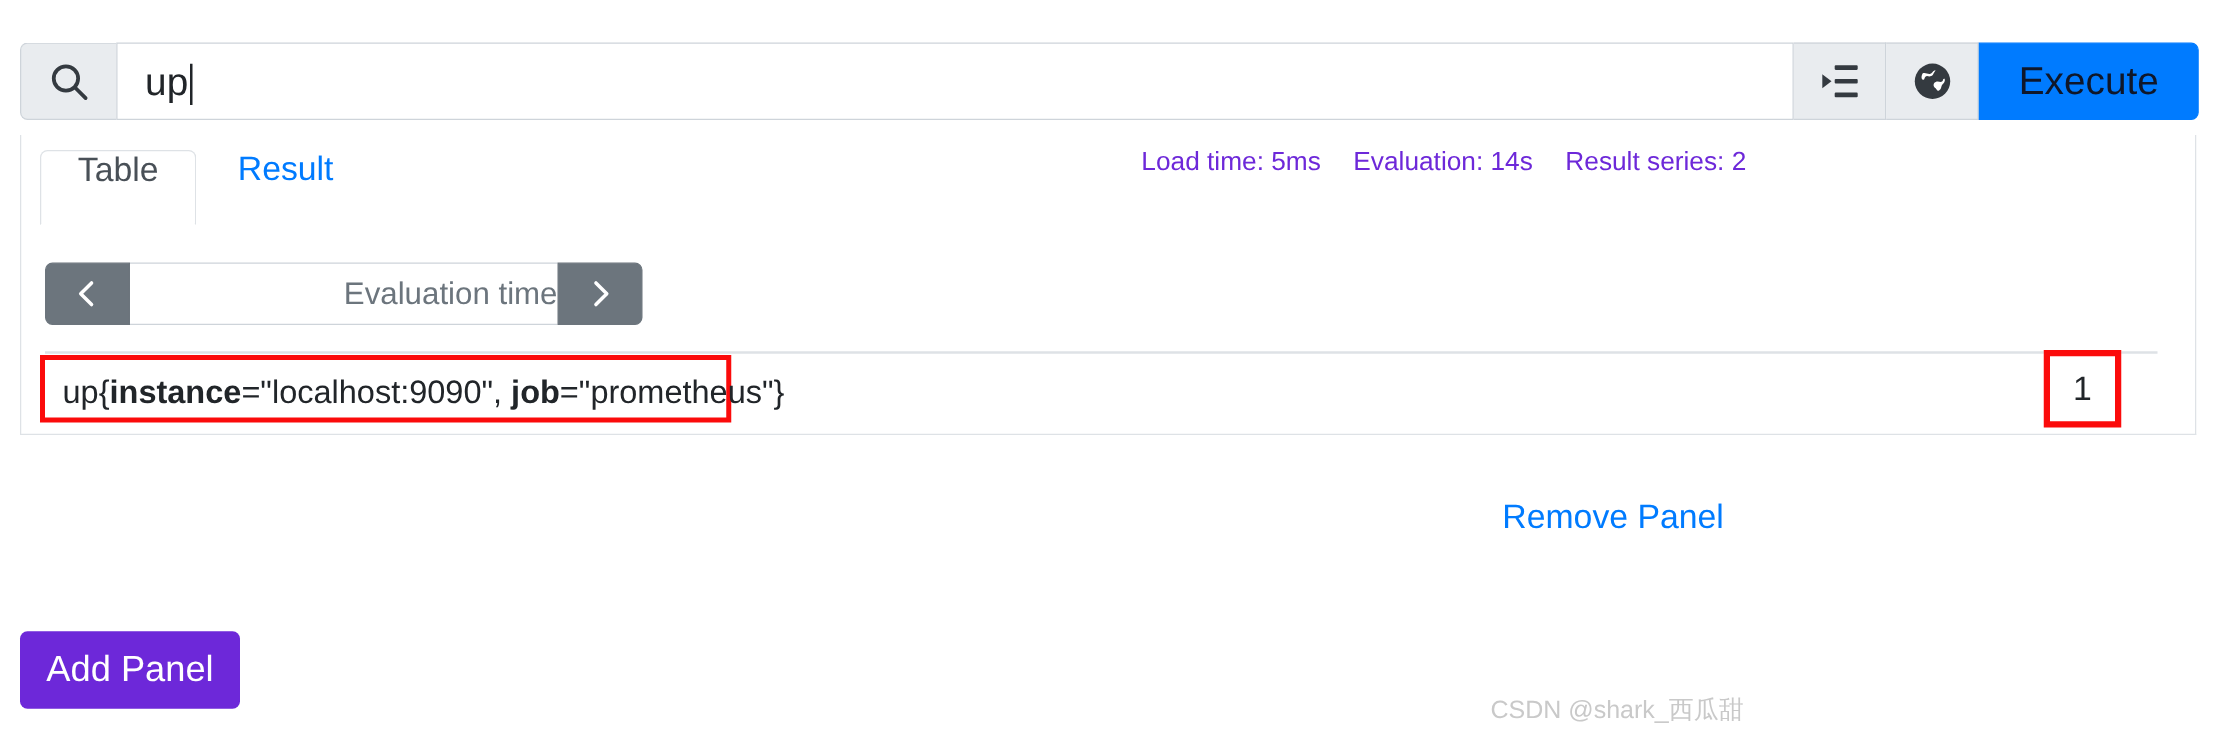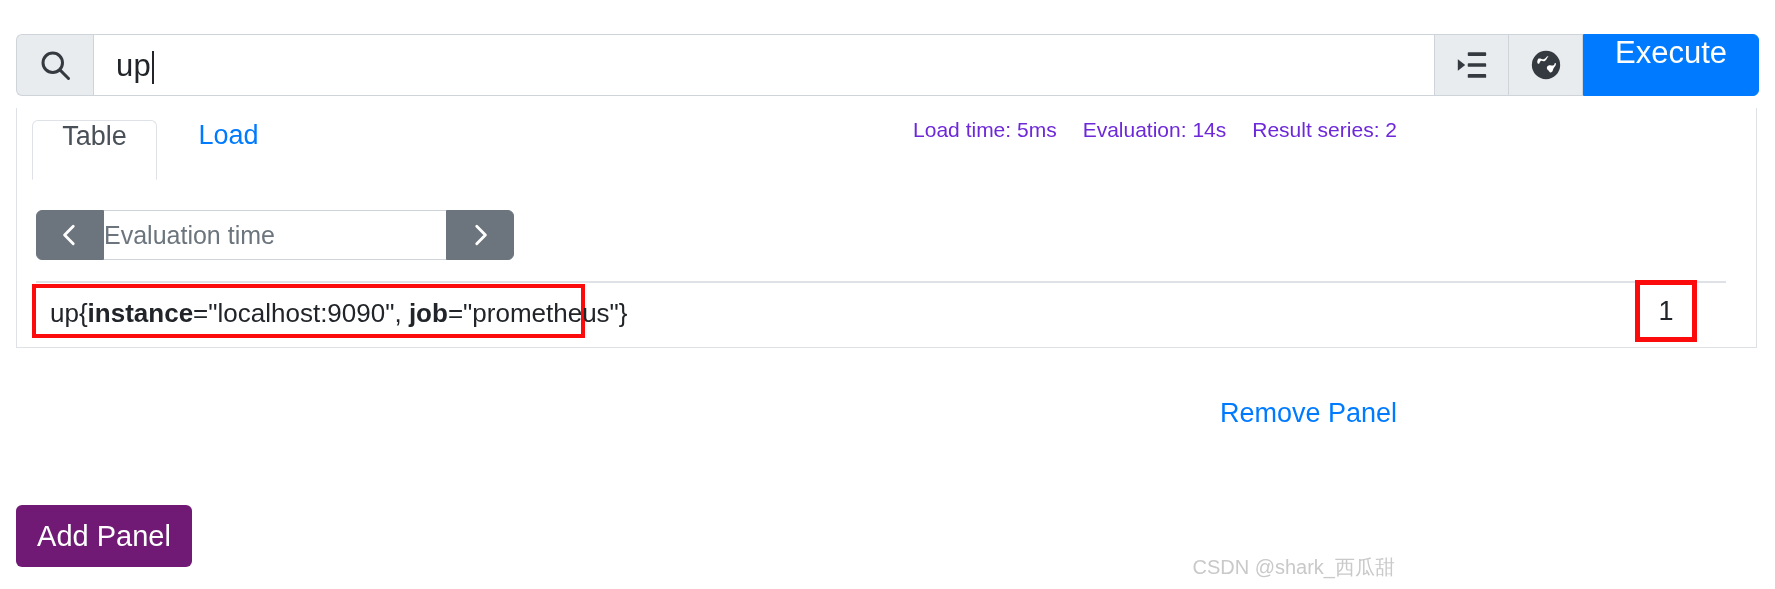--- a/index.html
+++ b/index.html
@@ -78,23 +78,24 @@
     display: flex;
     align-items: center;
     justify-content: center;
   }
   .execute-btn {
     width: 174px;
     background: #007bff;
     border: 1px solid #007bff;
     border-top-right-radius: 6px;
     border-bottom-right-radius: 6px;
-    color: #ffffff;
+    color: #0f172a;
     font-size: 31px;
     display: flex;
+    align-items: center;
     justify-content: center;
     cursor: pointer;
   }
 
   
   .panel {
     position: absolute;
     left: 16px;
     top: 108px;
     width: 1741px;
@@ -178,21 +179,21 @@
     border-bottom-right-radius: 6px;
   }
   .eval-input {
     flex: 1 1 auto;
     background: #ffffff;
     border: 1px solid #ced4da;
     border-left: none;
     border-right: none;
     display: flex;
     align-items: center;
-    justify-content: flex-start;
+    justify-content: flex-end;
     font-size: 25px;
     color: #6c757d;
   }
 
   
   .result-table {
     position: absolute;
     left: 36px;
     top: 281px;
     width: 1690px;
@@ -242,35 +243,35 @@
     background: #ffffff;
   }
   .value-text {
     font-size: 27px;
     color: #212529;
   }
 
   
   .remove-panel {
     position: absolute;
-    right: 18px;
+    right: 36px;
     top: 398px;
     font-size: 27px;
     color: #007bff;
     cursor: pointer;
     white-space: nowrap;
     margin-left: 44px;
   }
   .add-panel {
     position: absolute;
     left: 16px;
     top: 505px;
     width: 176px;
     height: 62px;
-    background: #701a75;
+    background: #6d28d9;
     border: none;
     border-radius: 6px;
     color: #ffffff;
     font-size: 29px;
     font-family: "Liberation Sans", sans-serif;
     display: flex;
     align-items: center;
     justify-content: center;
     cursor: pointer;
   }
@@ -324,21 +325,21 @@
     </div>
   </div>
 
   <div class="panel"></div>
 
   <div class="tabs-row">
     <div class="tab tab-active">
       <span>Table</span>
     </div>
     <div class="tab tab-link">
-      <span>Load</span>
+      <span>Result</span>
     </div>
   </div>
 
   <div class="meta-row">
     <span>Load time: 5ms</span>
     <span>Evaluation: 14s</span>
     <span>Result series: 2</span>
   </div>
 
   <div class="evaltime-group">

